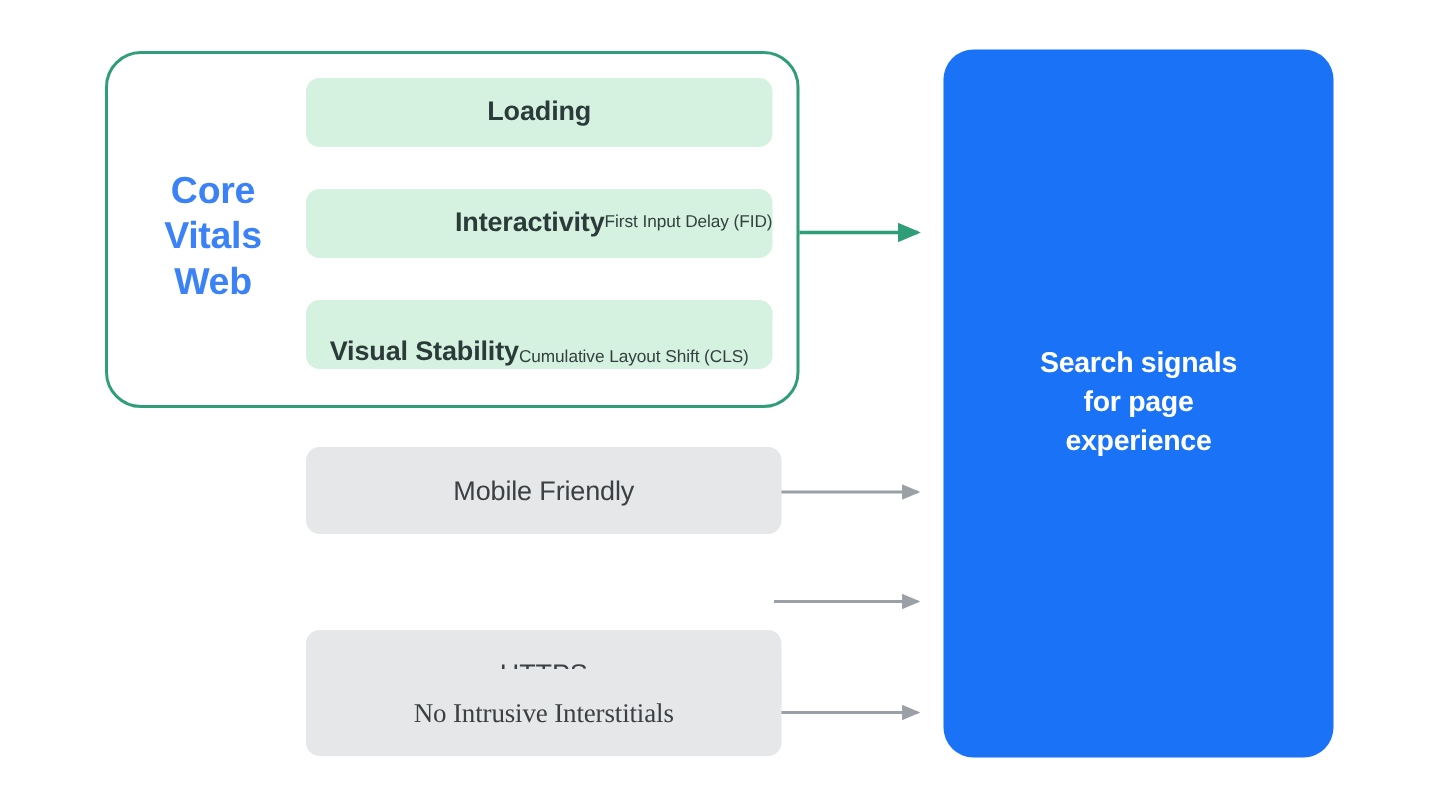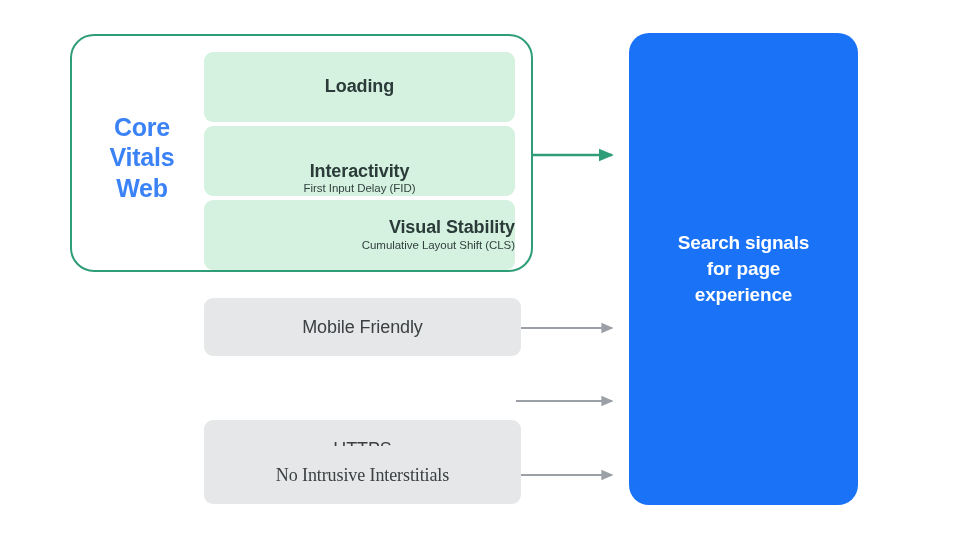--- a/index.html
+++ b/index.html
@@ -41,25 +41,25 @@
     line-height: 1.21;
     letter-spacing: -0.2px;
   }
   .cwv-label span { display: block; }
 
   
   .vital-box {
     position: absolute;
     left: 204px;
     width: 311px;
-    height: 70px;
+    height: 46px;
     background: #d5f1e0;
     border-radius: 9px;
     display: flex;
-    flex-direction: column;
+    flex-direction: row;
     align-items: center;
     justify-content: center;
     box-sizing: border-box;
   }
   .vital-box.v1 { top: 52px; }
   .vital-box.v2 { top: 126px; justify-content: flex-end; }
   .vital-box.v3 { top: 200px; align-items: flex-end; }
 
   .vital-title {
     color: #2a3b39;
@@ -99,21 +99,21 @@
     font-size: 18px;
     font-weight: normal;
     letter-spacing: -0.1px;
   }
 
   
   .blue-box {
     position: absolute;
     left: 629px;
     top: 33px;
-    width: 229px;
+    width: 260px;
     height: 472px;
     background: #1a73f7;
     border-radius: 20px;
     display: flex;
     align-items: center;
     justify-content: center;
     box-sizing: border-box;
   }
   .blue-text {
     color: #ffffff;

